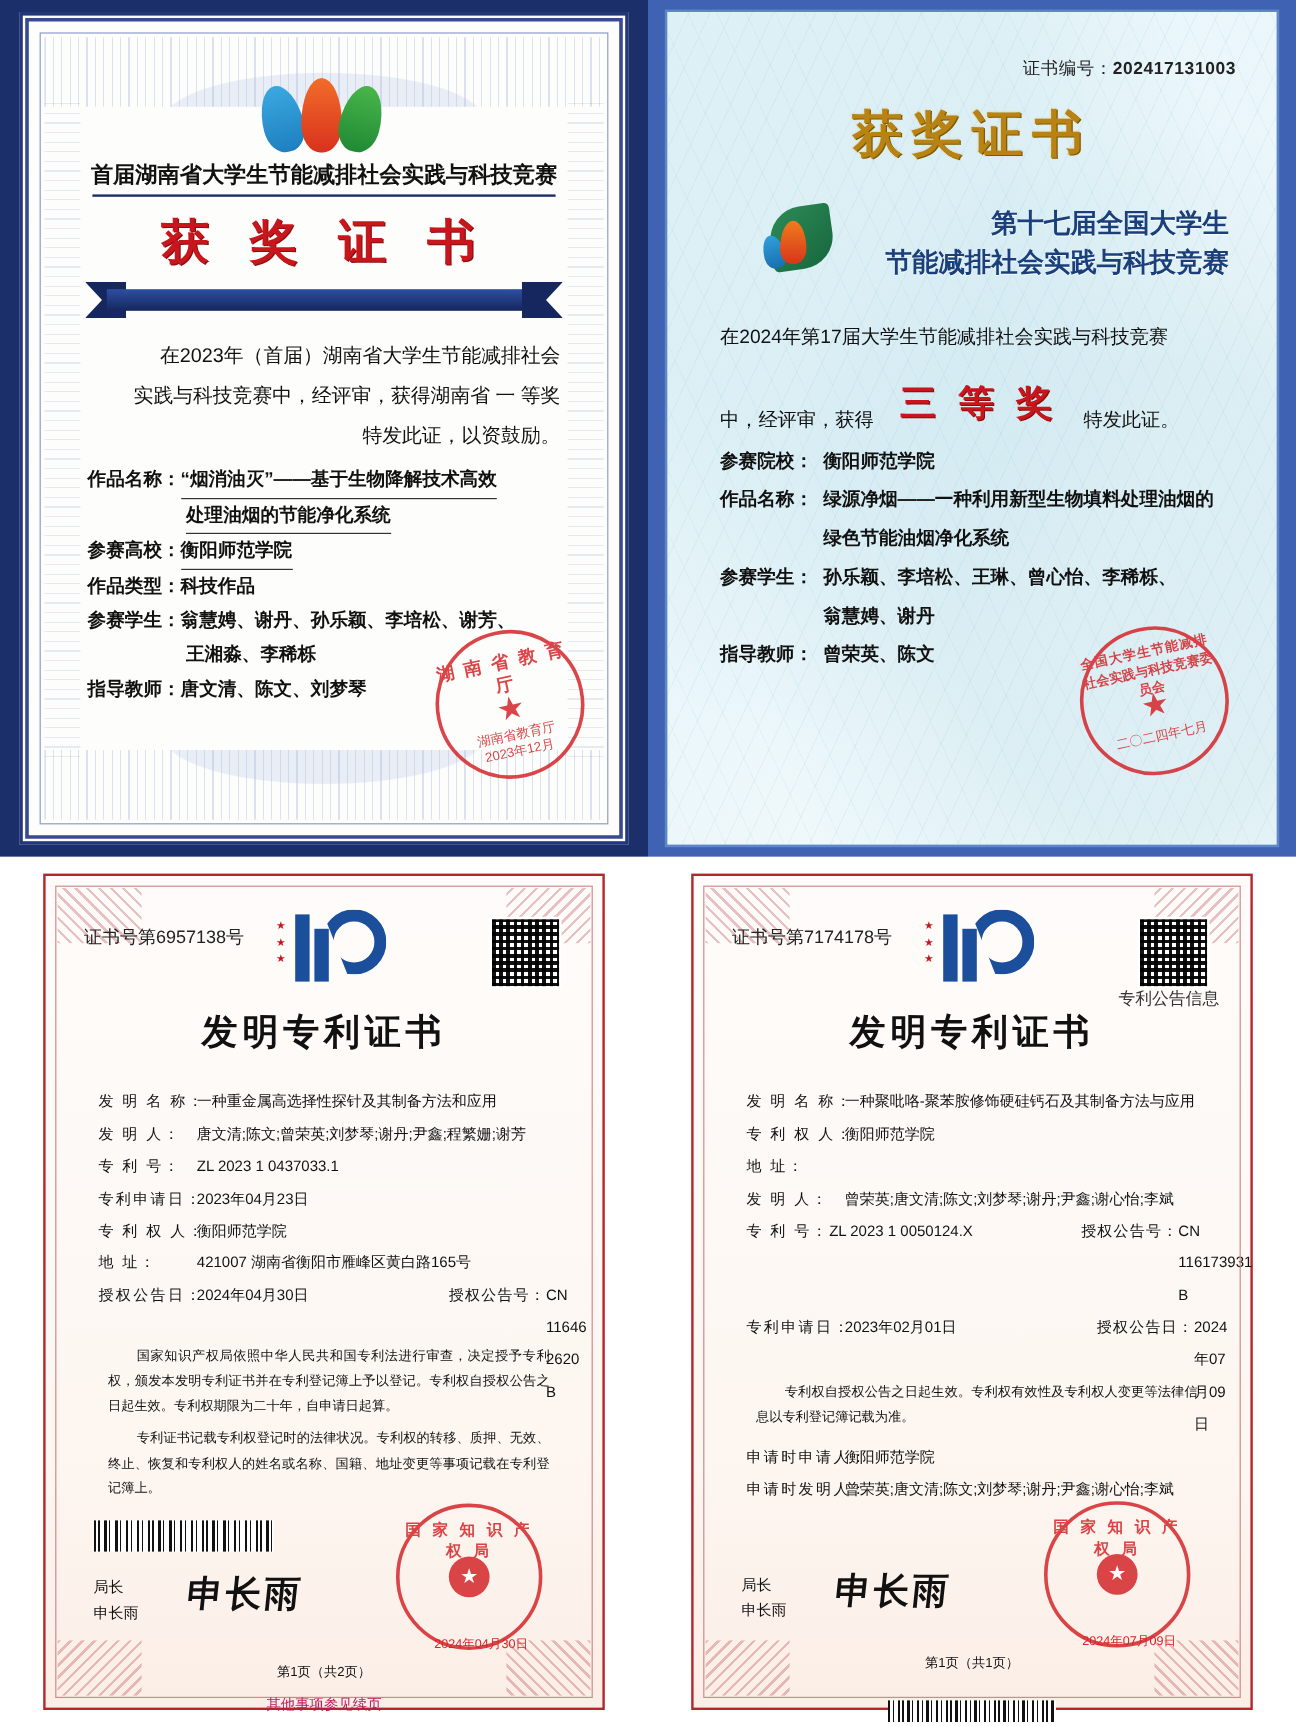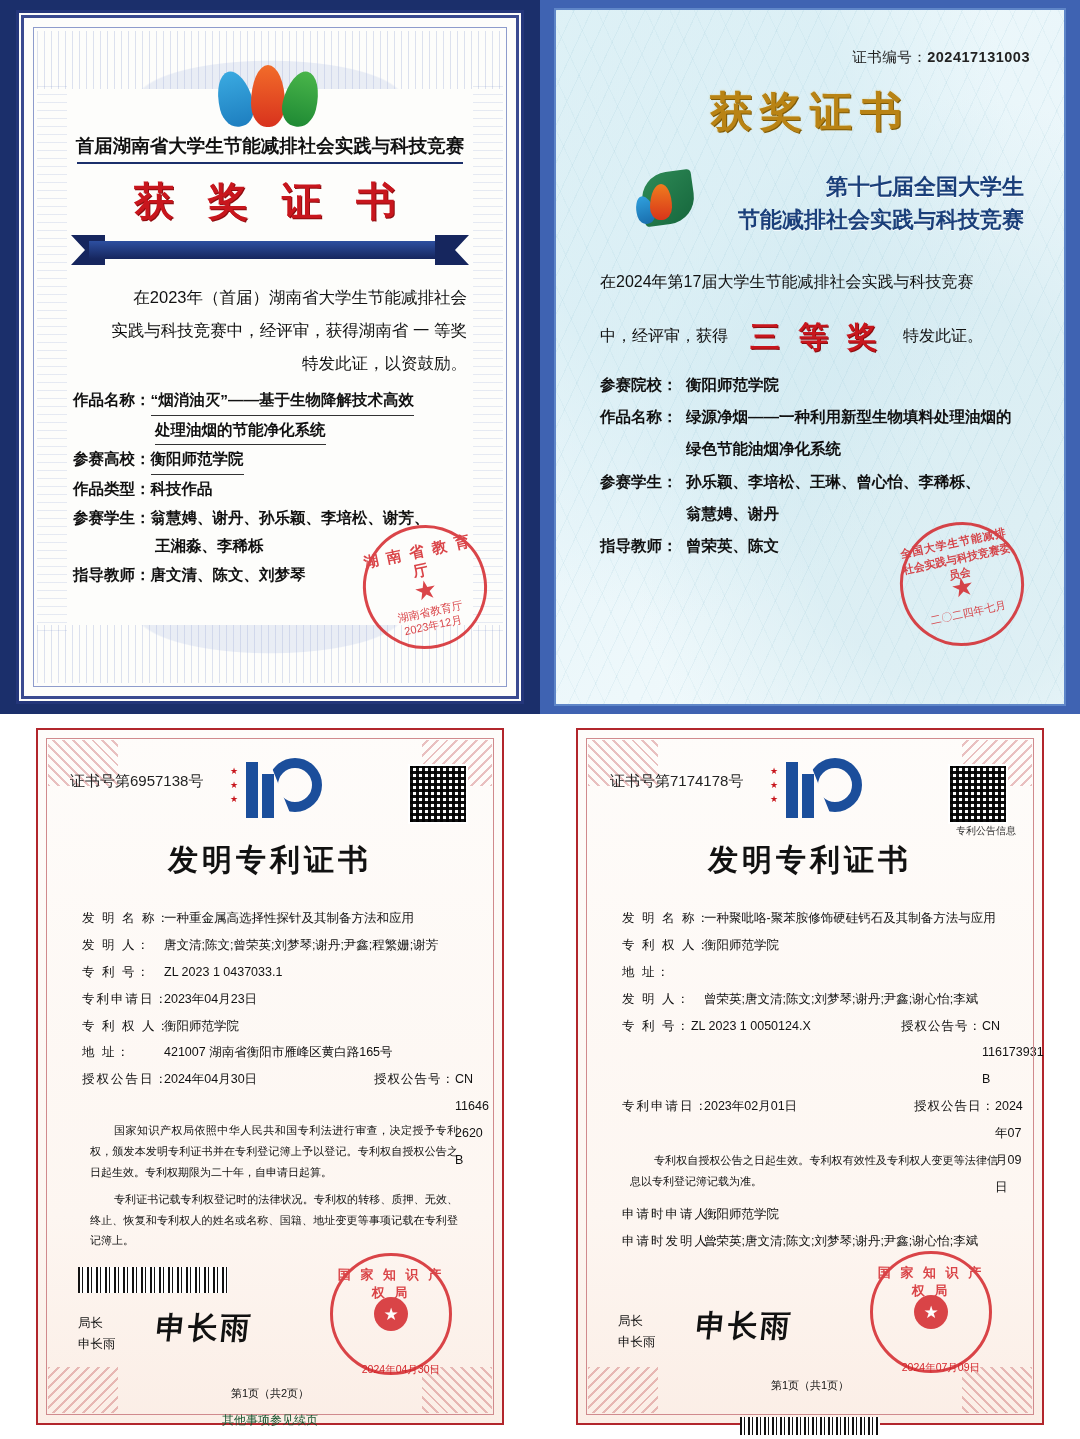--- a/index.html
+++ b/index.html
@@ -143,21 +143,21 @@
   .c2 .comp-title{
     position:absolute;left:150px;right:40px;top:160px;text-align:right;
     font-family:"DejaVu Sans",sans-serif;
     font-weight:bold;font-size:22px;color:#1a3f7a;line-height:1.5;
     text-shadow:0 1px 0 rgba(255,255,255,.8);
   }
   .c2 .sent{
     position:absolute;left:44px;right:34px;top:255px;
     font-size:16px;color:#111;line-height:2.1;
   }
-  .c2 .sent .l2{display:flex;align-items:center;gap:4px;margin-top:6px;}
+  .c2 .sent .l2{display:flex;align-items:flex-end;gap:4px;margin-top:6px;}
   .c2 .prize{
     font-family:"DejaVu Sans",sans-serif;
     color:#c8161d;font-size:30px;font-weight:bold;letter-spacing:4px;
     padding:0 18px;text-shadow:1px 1px 0 #8c0d10;
   }
   .c2 .fields{
     position:absolute;left:44px;right:34px;top:360px;
     font-size:15.5px;color:#111;line-height:1.95;
   }
   .c2 .fields .row{display:flex;margin-bottom:2px;}
@@ -203,21 +203,21 @@
   }
   .cp .plogo .star{position:absolute;color:#c8161d;font-size:9px;}
   .cp .plogo .s1{left:6px;top:10px;} .cp .plogo .s2{left:6px;top:24px;} .cp .plogo .s3{left:6px;top:38px;}
   .cp .qr{
     position:absolute;right:34px;top:34px;width:56px;height:56px;
     background:
       repeating-linear-gradient(0deg,#111 0 3px,#fff 3px 6px),
       repeating-linear-gradient(90deg,#111 0 3px,#fff 3px 6px);
     background-blend-mode:multiply;border:2px solid #fff;
   }
-  .cp .qrlabel{position:absolute;right:26px;top:94px;font-size:10px;color:#333;}
+  .cp .qrlabel{position:absolute;right:26px;top:94px;font-size:14px;color:#333;}
   .cp .ptitle{
     position:absolute;left:0;right:0;top:110px;text-align:center;
     font-family:"DejaVu Sans",sans-serif;
     font-size:30px;font-weight:bold;color:#111;letter-spacing:4px;
   }
   .cp .pfields{
     position:absolute;left:44px;right:34px;top:175px;
     font-size:12.5px;color:#111;line-height:2.15;
   }
   .cp .pfields .row{display:flex;}
@@ -255,21 +255,21 @@
   }
   .cp .pagefoot{
     position:absolute;left:0;right:0;text-align:center;font-size:11px;color:#111;
   }
   .cp .bottombar{
     position:absolute;left:50%;transform:translateX(-50%);
     width:140px;height:18px;
     background:repeating-linear-gradient(90deg,#111 0 2px,#fff 2px 4px,#111 4px 5px,#fff 5px 8px);
   }
   .cp .extranote{
-    position:absolute;left:0;right:0;text-align:center;font-size:12px;color:#14532d;
+    position:absolute;left:0;right:0;text-align:center;font-size:12px;color:#be185d;
   }
 </style>
 </head>
 <body>
 
 <div class="grid">
 
   <div class="cell c1">
     <div class="paper">
       <div class="lace"></div>

